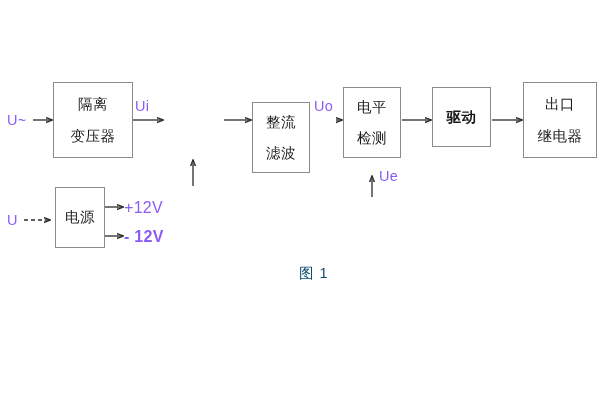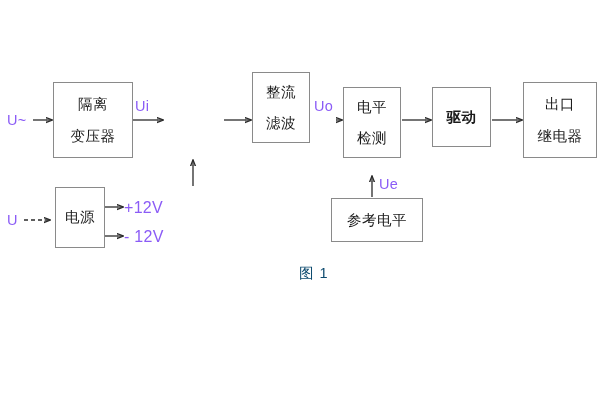--- a/index.html
+++ b/index.html
@@ -117,21 +117,21 @@
     <line x1="105" y1="207" x2="123" y2="207" marker-end="url(#arrow)"></line>
     <line x1="105" y1="236" x2="123" y2="236" marker-end="url(#arrow)"></line>
   </svg>
 
   <div class="block" style="left:53px; top:82px; width:80px; height:76px;">
     <span class="ln">隔离</span>
     <span class="ln">变压器</span>
   </div>
 
 
-  <div class="block" style="left:252px; top:72px; width:58px; height:71px;">
+  <div class="block" style="left:252px; top:102px; width:58px; height:71px;">
     <span class="ln">整流</span>
     <span class="ln">滤波</span>
   </div>
 
   <div class="block" style="left:343px; top:87px; width:58px; height:71px;">
     <span class="ln">电平</span>
     <span class="ln">检测</span>
   </div>
 
   <div class="block" style="left:432px; top:87px; width:59px; height:60px;font-weight:bold;">
@@ -141,33 +141,30 @@
   <div class="block" style="left:523px; top:82px; width:74px; height:76px;">
     <span class="ln">出口</span>
     <span class="ln">继电器</span>
   </div>
 
   <div class="block" style="left:55px; top:187px; width:50px; height:61px;">
     <span class="ln">电源</span>
   </div>
 
 
-  <div class="block" style="left:331px; top:198px; width:92px; height:44px;">
-    <span class="ln">参考电平</span>
-  </div>
 
   <div class="lbl" style="left:7px; top:112px;">U~</div>
 
   <div class="lbl" style="left:135px; top:98px;">Ui</div>
 
   <div class="lbl" style="left:314px; top:98px;">Uo</div>
 
-  <div class="lbl" style="left:379px; top:176px;text-align:right;">Ue</div>
+  <div class="lbl" style="left:379px; top:168px;text-align:right;">Ue</div>
 
   <div class="lbl" style="left:7px; top:212px;">U</div>
 
   <div class="lbl lbl-sm" style="left:124px; top:199px;">+12V</div>
 
-  <div class="lbl lbl-sm" style="left:124px; top:228px;">- 12V</div>
+  <div class="lbl lbl-sm" style="left:124px; top:228px;font-weight:bold;">- 12V</div>
 
   <div class="caption" style="left:299px; top:264px;">图 1</div>
 
 </div>
 
 </body></html>

